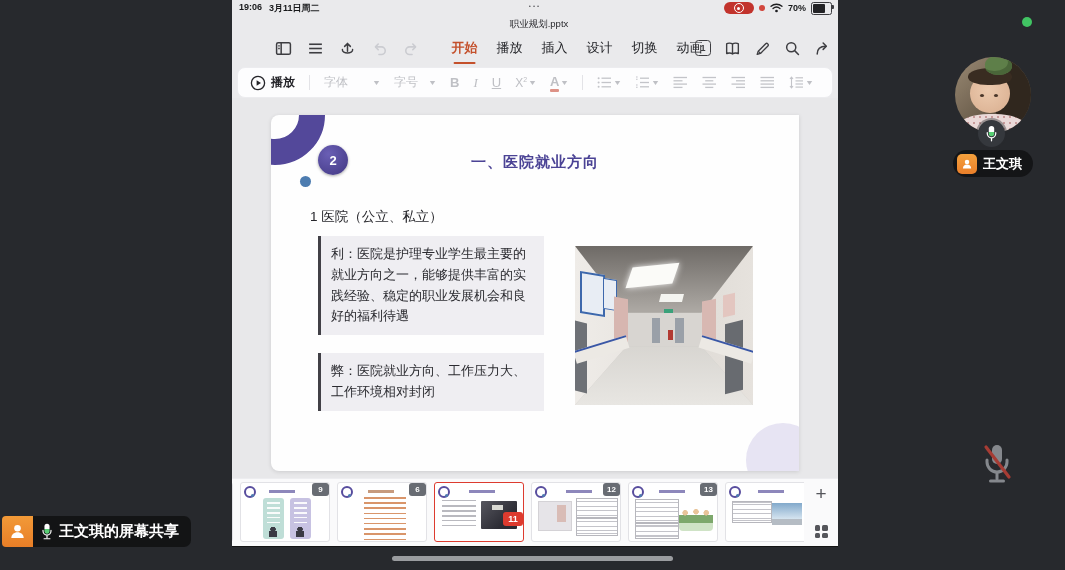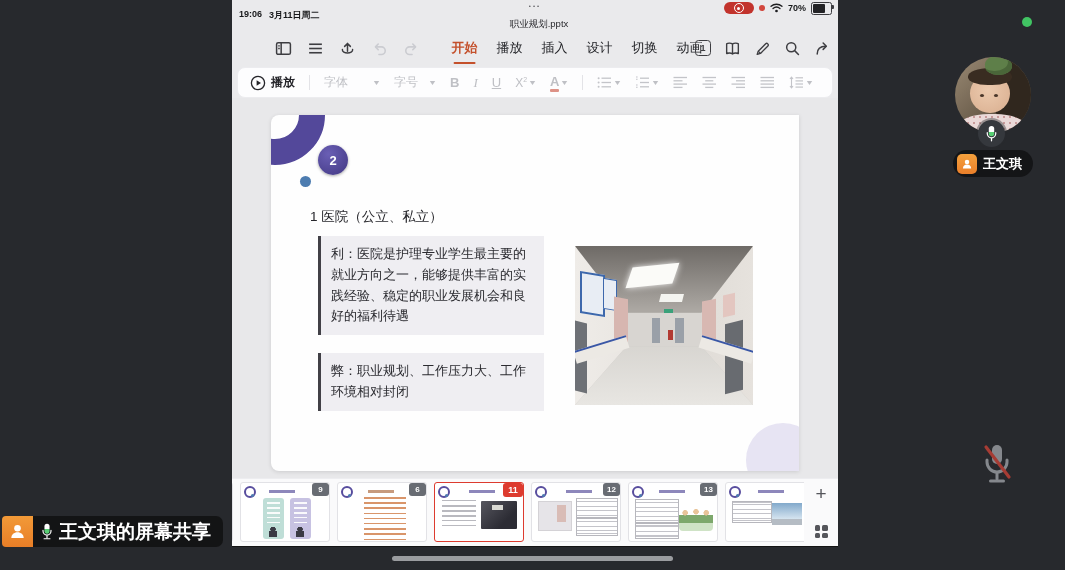--- a/index.html
+++ b/index.html
@@ -4,21 +4,21 @@
 <style>
   html,body{margin:0;padding:0;background:#1d1f22;}
   .stage{position:relative;width:1065px;height:570px;background:#27292d;overflow:hidden;
          font-family:"Liberation Sans","DejaVu Sans",sans-serif;-webkit-font-smoothing:antialiased;}
 
   
   .screen{position:absolute;left:232px;top:0;width:606px;height:546px;background:#eaeaec;overflow:hidden;border-bottom:1px solid #141414;}
 
   
   .statusbar{position:absolute;left:0;top:0;width:100%;height:16px;}
-  .st-left{position:absolute;left:7px;top:9px;font-size:9px;font-weight:bold;color:#17181a;display:flex;gap:7px;}
+  .st-left{position:absolute;left:7px;top:2px;font-size:9px;font-weight:bold;color:#17181a;display:flex;gap:7px;}
   .st-dots{position:absolute;left:0;right:0;top:3px;text-align:center;font-size:6px;letter-spacing:2px;color:#5c5c60;}
   .st-right{position:absolute;right:6px;top:2px;display:flex;align-items:center;gap:5px;}
   .rec-pill{width:30px;height:12px;border-radius:7px;background:#c2332c;display:flex;align-items:center;justify-content:center;}
   .rec-ring{width:8px;height:8px;border:1.3px solid #fff;border-radius:50%;display:flex;align-items:center;justify-content:center;}
   .rec-dot{width:3px;height:3px;background:#fff;border-radius:50%;}
   .red-dot{width:6px;height:6px;border-radius:50%;background:#d2473d;}
   .bat-pct{font-size:9px;font-weight:bold;color:#17181a;}
   .battery{width:17px;height:8.5px;border:1px solid #3c3c40;border-radius:2.5px;position:relative;padding:1px;}
   .battery i{display:block;width:70%;height:100%;background:#232326;border-radius:1px;}
   .battery em{position:absolute;right:-3px;top:2.2px;width:1.8px;height:3.6px;background:#3c3c40;border-radius:0 1px 1px 0;}
@@ -90,21 +90,21 @@
   
   .handle{position:absolute;left:557px;top:426px;width:50px;height:52px;border-radius:14px;background:rgba(138,138,143,.8);}
   .handle i{position:absolute;left:11px;top:9px;width:28px;height:34px;border-radius:50%;background:radial-gradient(ellipse at 50% 45%,#d6d6da 0 55%,rgba(214,214,218,0) 75%);}
 
   
   .strip{position:absolute;left:0;top:478px;width:100%;height:68px;background:#fafafb;border-top:1px solid #ededf0;}
   .thumb{position:absolute;top:3px;width:90px;height:60px;background:#fff;border:1px solid #e2e2e6;border-radius:3px;box-sizing:border-box;overflow:hidden;}
   .thumb.sel{border:1.6px solid #dd3b2f;}
   .badge{position:absolute;top:0;right:0;min-width:13px;height:13px;padding:0 2px;background:#686c73;border-radius:3px;color:#fff;font-size:8px;font-weight:bold;display:flex;align-items:center;justify-content:center;z-index:3;}
   .badge:empty{display:none;}
-  .thumb.sel .badge{background:#dd3b2f;min-width:16px;height:14px;font-size:9px;}
+  .thumb.sel .badge{background:#dd3b2f;min-width:16px;height:14px;font-size:9px;margin-top:29px;}
   .mini{position:absolute;inset:0;}
   .m-ring{position:absolute;left:3px;top:3px;width:8px;height:8px;border:2.5px solid #584d9e;border-radius:50%;}
   .m-dot{position:absolute;left:10px;top:11px;width:3px;height:3px;border-radius:50%;background:#4d7cb0;}
   .m-title{position:absolute;left:50%;top:7px;width:26px;height:2.5px;background:#8d87bb;}
   .m-lines{background:repeating-linear-gradient(180deg,#b9b9bf 0 1.5px,transparent 1.5px 5px);}
   .m-col{position:absolute;top:15px;width:21px;height:41px;border-radius:3px;}
   .m-col i{position:absolute;left:4px;top:4px;right:4px;height:24px;background:repeating-linear-gradient(180deg,rgba(255,255,255,.9) 0 1.5px,transparent 1.5px 5px);}
   .m-col em{position:absolute;left:6px;bottom:2px;width:8px;height:10px;background:radial-gradient(circle at 50% 22%,#3a3a44 0 2.5px,transparent 3px),linear-gradient(180deg,transparent 45%,#3a3a44 45%);}
   .m-tbl{position:absolute;left:26px;top:14px;width:42px;height:43px;background:repeating-linear-gradient(180deg,#d9956a 0 1.5px,transparent 1.5px 5.2px);}
   .m-text{position:absolute;width:34px;}
@@ -138,21 +138,21 @@
   .av-eye{position:absolute;width:4px;height:3px;border-radius:50%;background:#4a372a;}
   .av-shirt{position:absolute;left:4px;bottom:-7px;width:66px;height:26px;background:#ead9d8;border-radius:45% 45% 0 0;background-image:radial-gradient(#c89a9a 0.8px,transparent 1px);background-size:6px 6px;}
   .mic-badge{position:absolute;left:978px;top:120px;width:27px;height:27px;border-radius:50%;background:#35383d;display:flex;align-items:center;justify-content:center;box-shadow:0 0 0 2px rgba(40,42,46,.4);}
   .name-pill{position:absolute;left:953px;top:150px;height:27px;display:inline-flex;align-items:center;gap:6px;background:rgba(18,18,20,.85);border-radius:14px;padding:0 11px 0 4px;}
   .org-ic{width:20px;height:20px;border-radius:5px;background:linear-gradient(180deg,#f5a13d,#ea7f2a);display:flex;align-items:center;justify-content:center;}
   .name-txt{color:#fff;font-size:13px;font-weight:bold;white-space:nowrap;}
   .mute-mic{position:absolute;left:979px;top:441px;}
   .share-pill{position:absolute;left:2px;top:516px;height:31px;display:inline-flex;align-items:stretch;}
   .share-org{width:31px;background:linear-gradient(180deg,#f29a38,#e87e27);border-radius:4px 0 0 4px;display:flex;align-items:center;justify-content:center;}
   .share-body{display:flex;align-items:center;gap:6px;background:rgba(16,16,18,.85);border-radius:0 7px 7px 0;padding:0 12px 0 8px;}
-  .share-txt{color:#fff;font-size:19px;font-weight:bold;white-space:nowrap;}
+  .share-txt{color:#fff;font-size:15px;font-weight:bold;white-space:nowrap;}
 </style>
 </head>
 <body>
 
 <div class="stage">
 
   <div class="screen">
 
     <div class="statusbar">
       <div class="st-left">
@@ -328,23 +328,24 @@
         </span>
     </div>
 
     <div class="canvas">
       <div class="slide">
         <div class="ring-wrap">
             <div class="ring"></div>
           </div>
         <div class="badge2">2</div>
         <div class="bluedot"></div>
+        <div class="s-title">一、医院就业方向</div>
         <div class="s-heading">1 医院（公立、私立）</div>
         <div class="s-box pro">利：医院是护理专业学生最主要的就业方向之一，能够提供丰富的实践经验、稳定的职业发展机会和良好的福利待遇</div>
-        <div class="s-box con">弊：职业规划、工作压力大、工作环境相对封闭</div>
+        <div class="s-box con">弊：医院就业方向、工作压力大、工作环境相对封闭</div>
         <div class="lav-circle"></div>
         <div class="photo">
           <div class="ph ph-lwall"></div>
           <div class="ph ph-rwall"></div>
           <div class="ph ph-back"></div>
           <div class="ph ph-floor"></div>
           <div class="ph ph-ceil"></div>
           <div class="ph ph-light1"></div>
           <div class="ph ph-light2"></div>
           <div class="ph ph-board1"></div>

